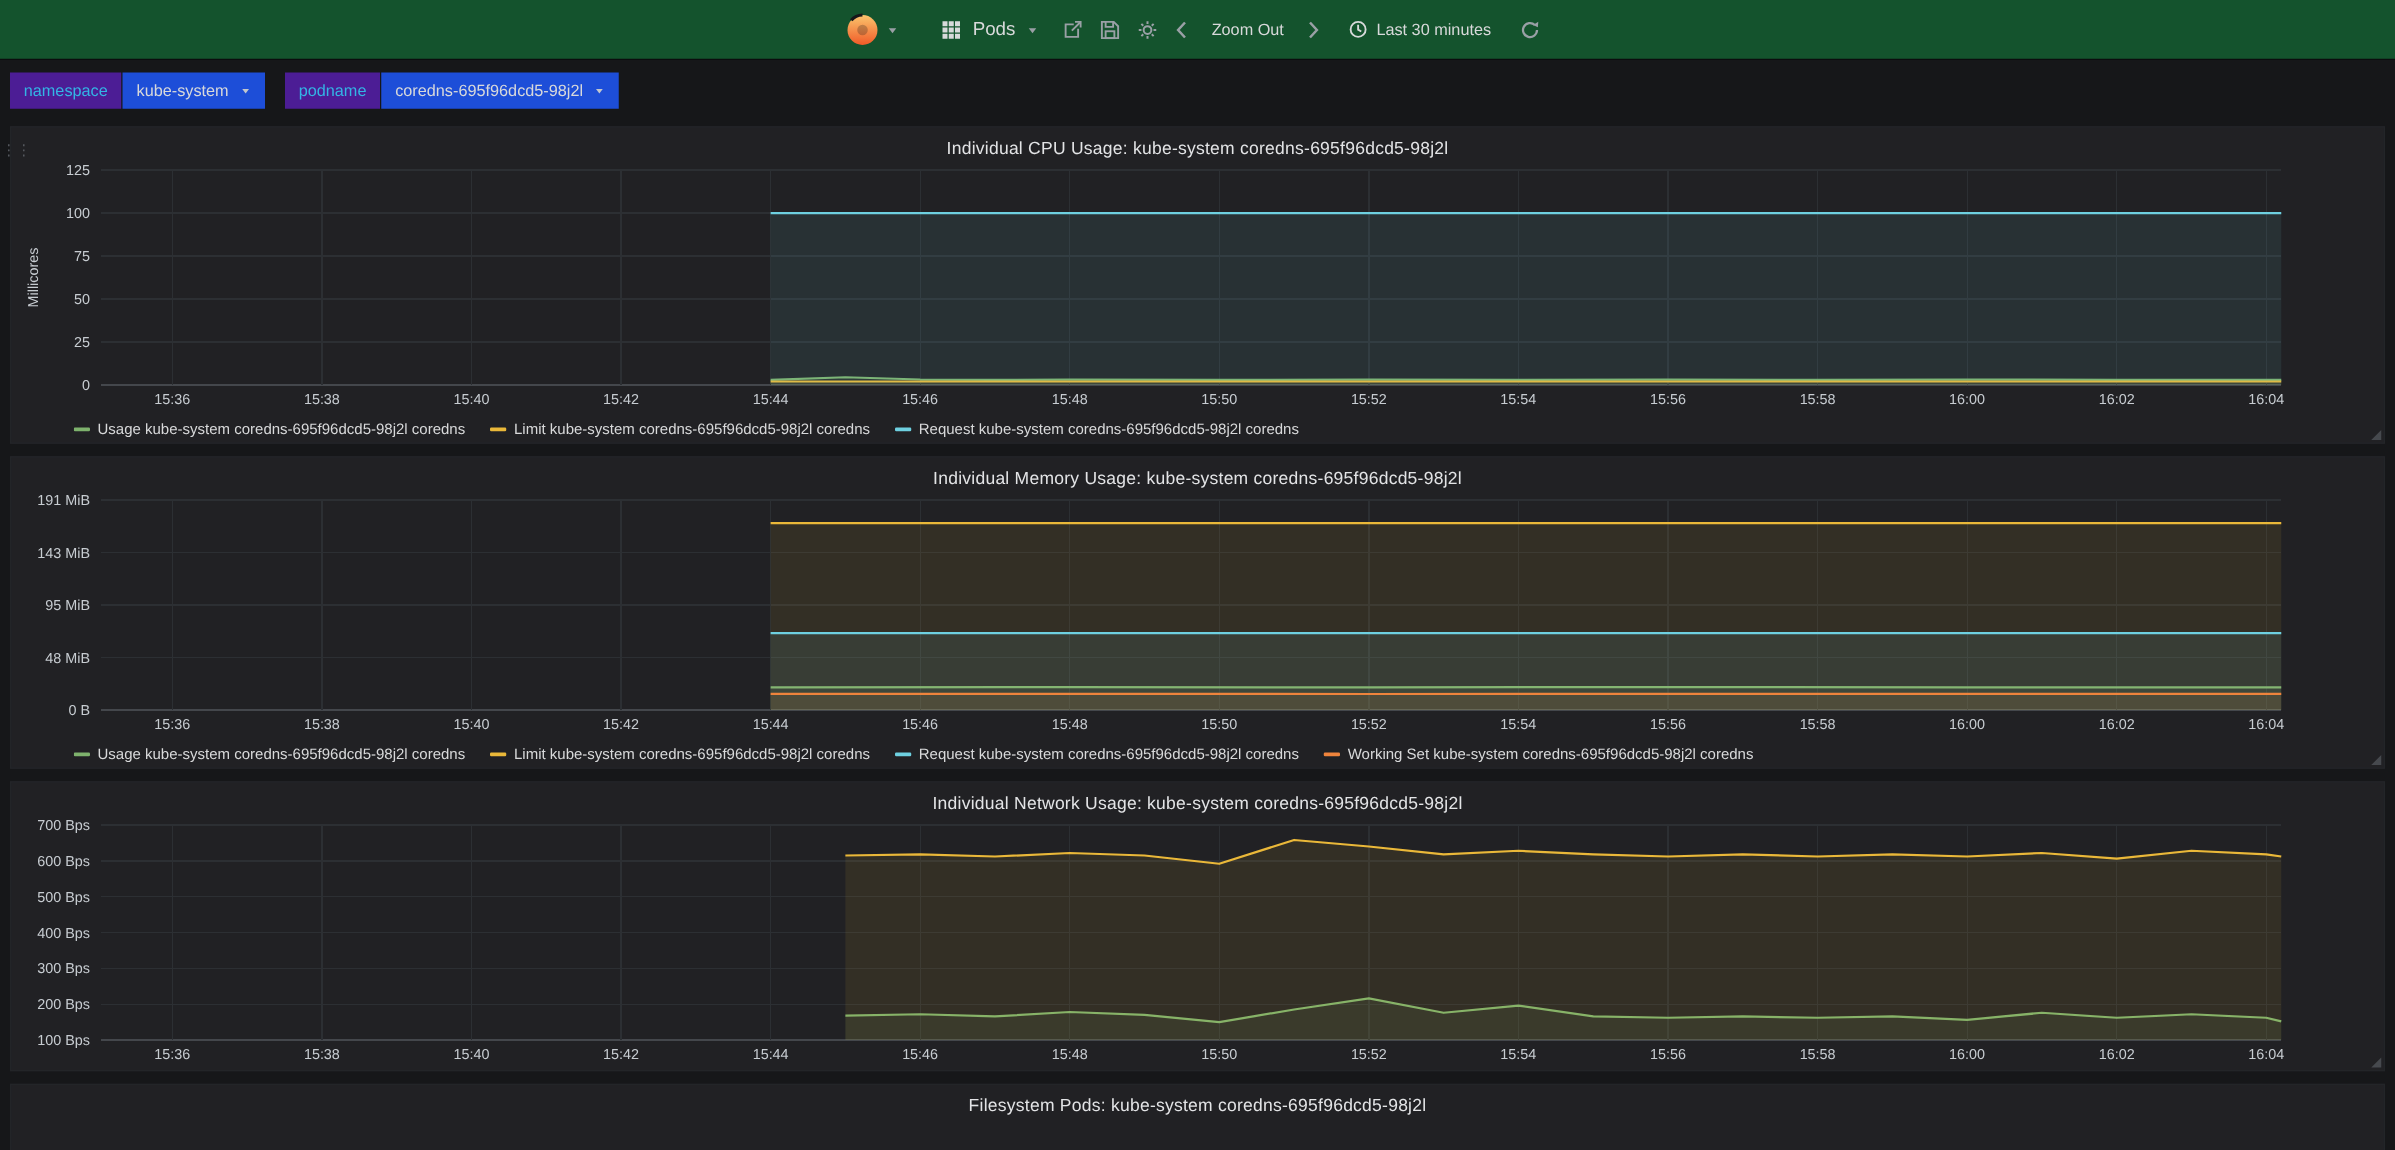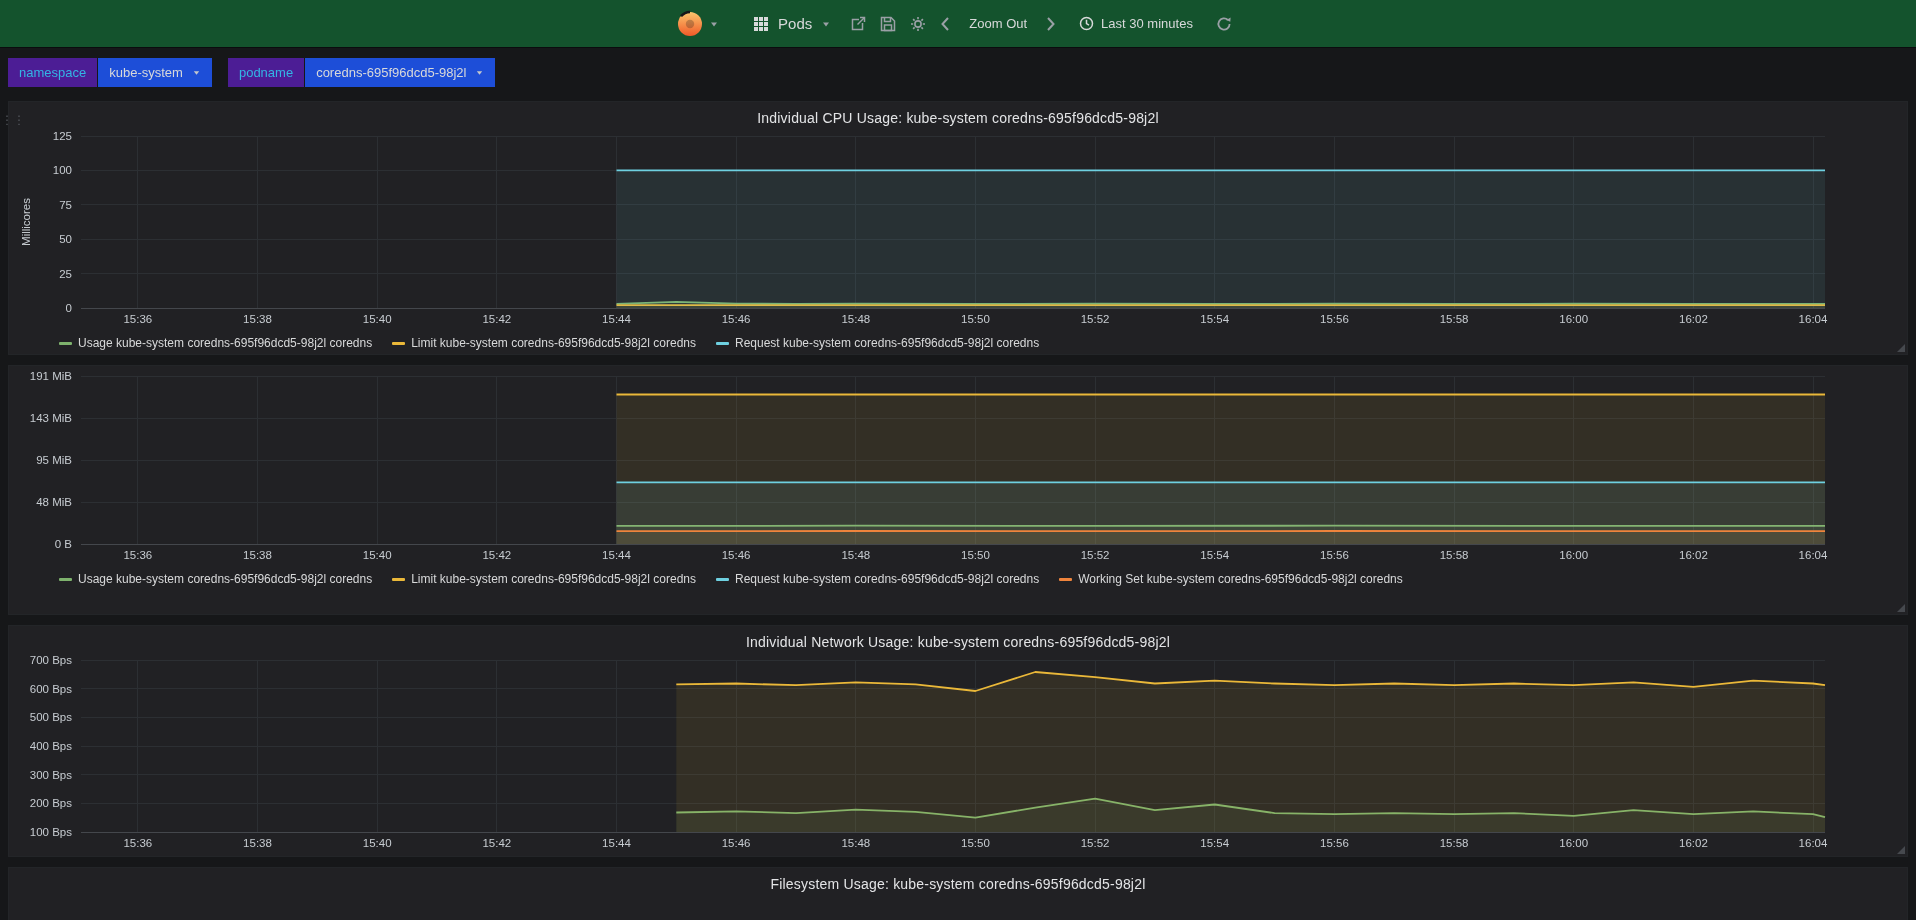--- a/index.html
+++ b/index.html
@@ -236,20 +236,21 @@
           </span>
           <span class="legend-item">
             <span class="legend-swatch" style="background: rgb(110, 208, 224);"></span>
             <span class="legend-text">Request kube-system coredns-695f96dcd5-98j2l coredns</span>
           </span>
         </div>
       <span class="resize"></span>
     </section>
 
     <section class="panel" style="height:250px">
+      <div class="panel-title">Individual Memory Usage: kube-system coredns-695f96dcd5-98j2l</div>
       <svg class="chart" width="1876" height="194">
           <line x1="62" x2="1806" y1="174.0" y2="174.0" stroke="#44474c" shape-rendering="crispEdges"></line>
           <text class="tick" x="53" y="178" text-anchor="end">0 B</text>
           <line x1="62" x2="1806" y1="132.0" y2="132.0" stroke="#2c2f33" shape-rendering="crispEdges"></line>
           <text class="tick" x="53" y="136" text-anchor="end">48 MiB</text>
           <line x1="62" x2="1806" y1="90.0" y2="90.0" stroke="#2c2f33" shape-rendering="crispEdges"></line>
           <text class="tick" x="53" y="94" text-anchor="end">95 MiB</text>
           <line x1="62" x2="1806" y1="48.0" y2="48.0" stroke="#2c2f33" shape-rendering="crispEdges"></line>
           <text class="tick" x="53" y="52" text-anchor="end">143 MiB</text>
           <line x1="62" x2="1806" y1="6.0" y2="6.0" stroke="#2c2f33" shape-rendering="crispEdges"></line>
@@ -363,19 +364,19 @@
           <text class="tick" x="1794.0" y="193" text-anchor="middle">16:04</text>
           <path d="M657.3,178.0 L657.3,158.5 L717.1,157.4 L777.0,159.1 L836.8,155.6 L896.6,157.9 L956.4,163.7 L1016.3,153.6 L1076.1,144.7 L1135.9,156.2 L1195.7,150.5 L1255.6,159.1 L1315.4,160.2 L1375.2,159.1 L1435.1,160.2 L1494.9,159.1 L1554.7,161.9 L1614.5,156.2 L1674.4,160.2 L1734.2,157.4 L1794.0,160.2 L1806.0,163.1 L1806.0,178.0 Z" fill="#7eb26d" fill-opacity="0.09"></path>
           <polyline points="657.3,158.5 717.1,157.4 777.0,159.1 836.8,155.6 896.6,157.9 956.4,163.7 1016.3,153.6 1076.1,144.7 1135.9,156.2 1195.7,150.5 1255.6,159.1 1315.4,160.2 1375.2,159.1 1435.1,160.2 1494.9,159.1 1554.7,161.9 1614.5,156.2 1674.4,160.2 1734.2,157.4 1794.0,160.2 1806.0,163.1" fill="none" stroke="#7eb26d" stroke-width="1.8" stroke-linejoin="round"></polyline>
           <path d="M657.3,178.0 L657.3,30.4 L717.1,29.5 L777.0,31.2 L836.8,28.4 L896.6,30.4 L956.4,37.0 L1016.3,18.0 L1076.1,23.2 L1135.9,29.5 L1195.7,26.6 L1255.6,29.5 L1315.4,31.2 L1375.2,29.5 L1435.1,31.2 L1494.9,29.5 L1554.7,31.2 L1614.5,28.4 L1674.4,32.9 L1734.2,26.6 L1794.0,29.5 L1806.0,31.2 L1806.0,178.0 Z" fill="#eab839" fill-opacity="0.09"></path>
           <polyline points="657.3,30.4 717.1,29.5 777.0,31.2 836.8,28.4 896.6,30.4 956.4,37.0 1016.3,18.0 1076.1,23.2 1135.9,29.5 1195.7,26.6 1255.6,29.5 1315.4,31.2 1375.2,29.5 1435.1,31.2 1494.9,29.5 1554.7,31.2 1614.5,28.4 1674.4,32.9 1734.2,26.6 1794.0,29.5 1806.0,31.2" fill="none" stroke="#eab839" stroke-width="1.8" stroke-linejoin="round"></polyline>
         </svg>
       <span class="resize"></span>
     </section>
 
     <section class="panel" style="height:200px">
-      <div class="panel-title">Filesystem Usage: kube-system coredns-695f96dcd5-98j2l</div>
+      <div class="panel-title">Filesystem Pods: kube-system coredns-695f96dcd5-98j2l</div>
     </section>
 
   </main>
 
   <div class="row-handle">⋮⋮</div>
 </div>
 
 </body></html>

